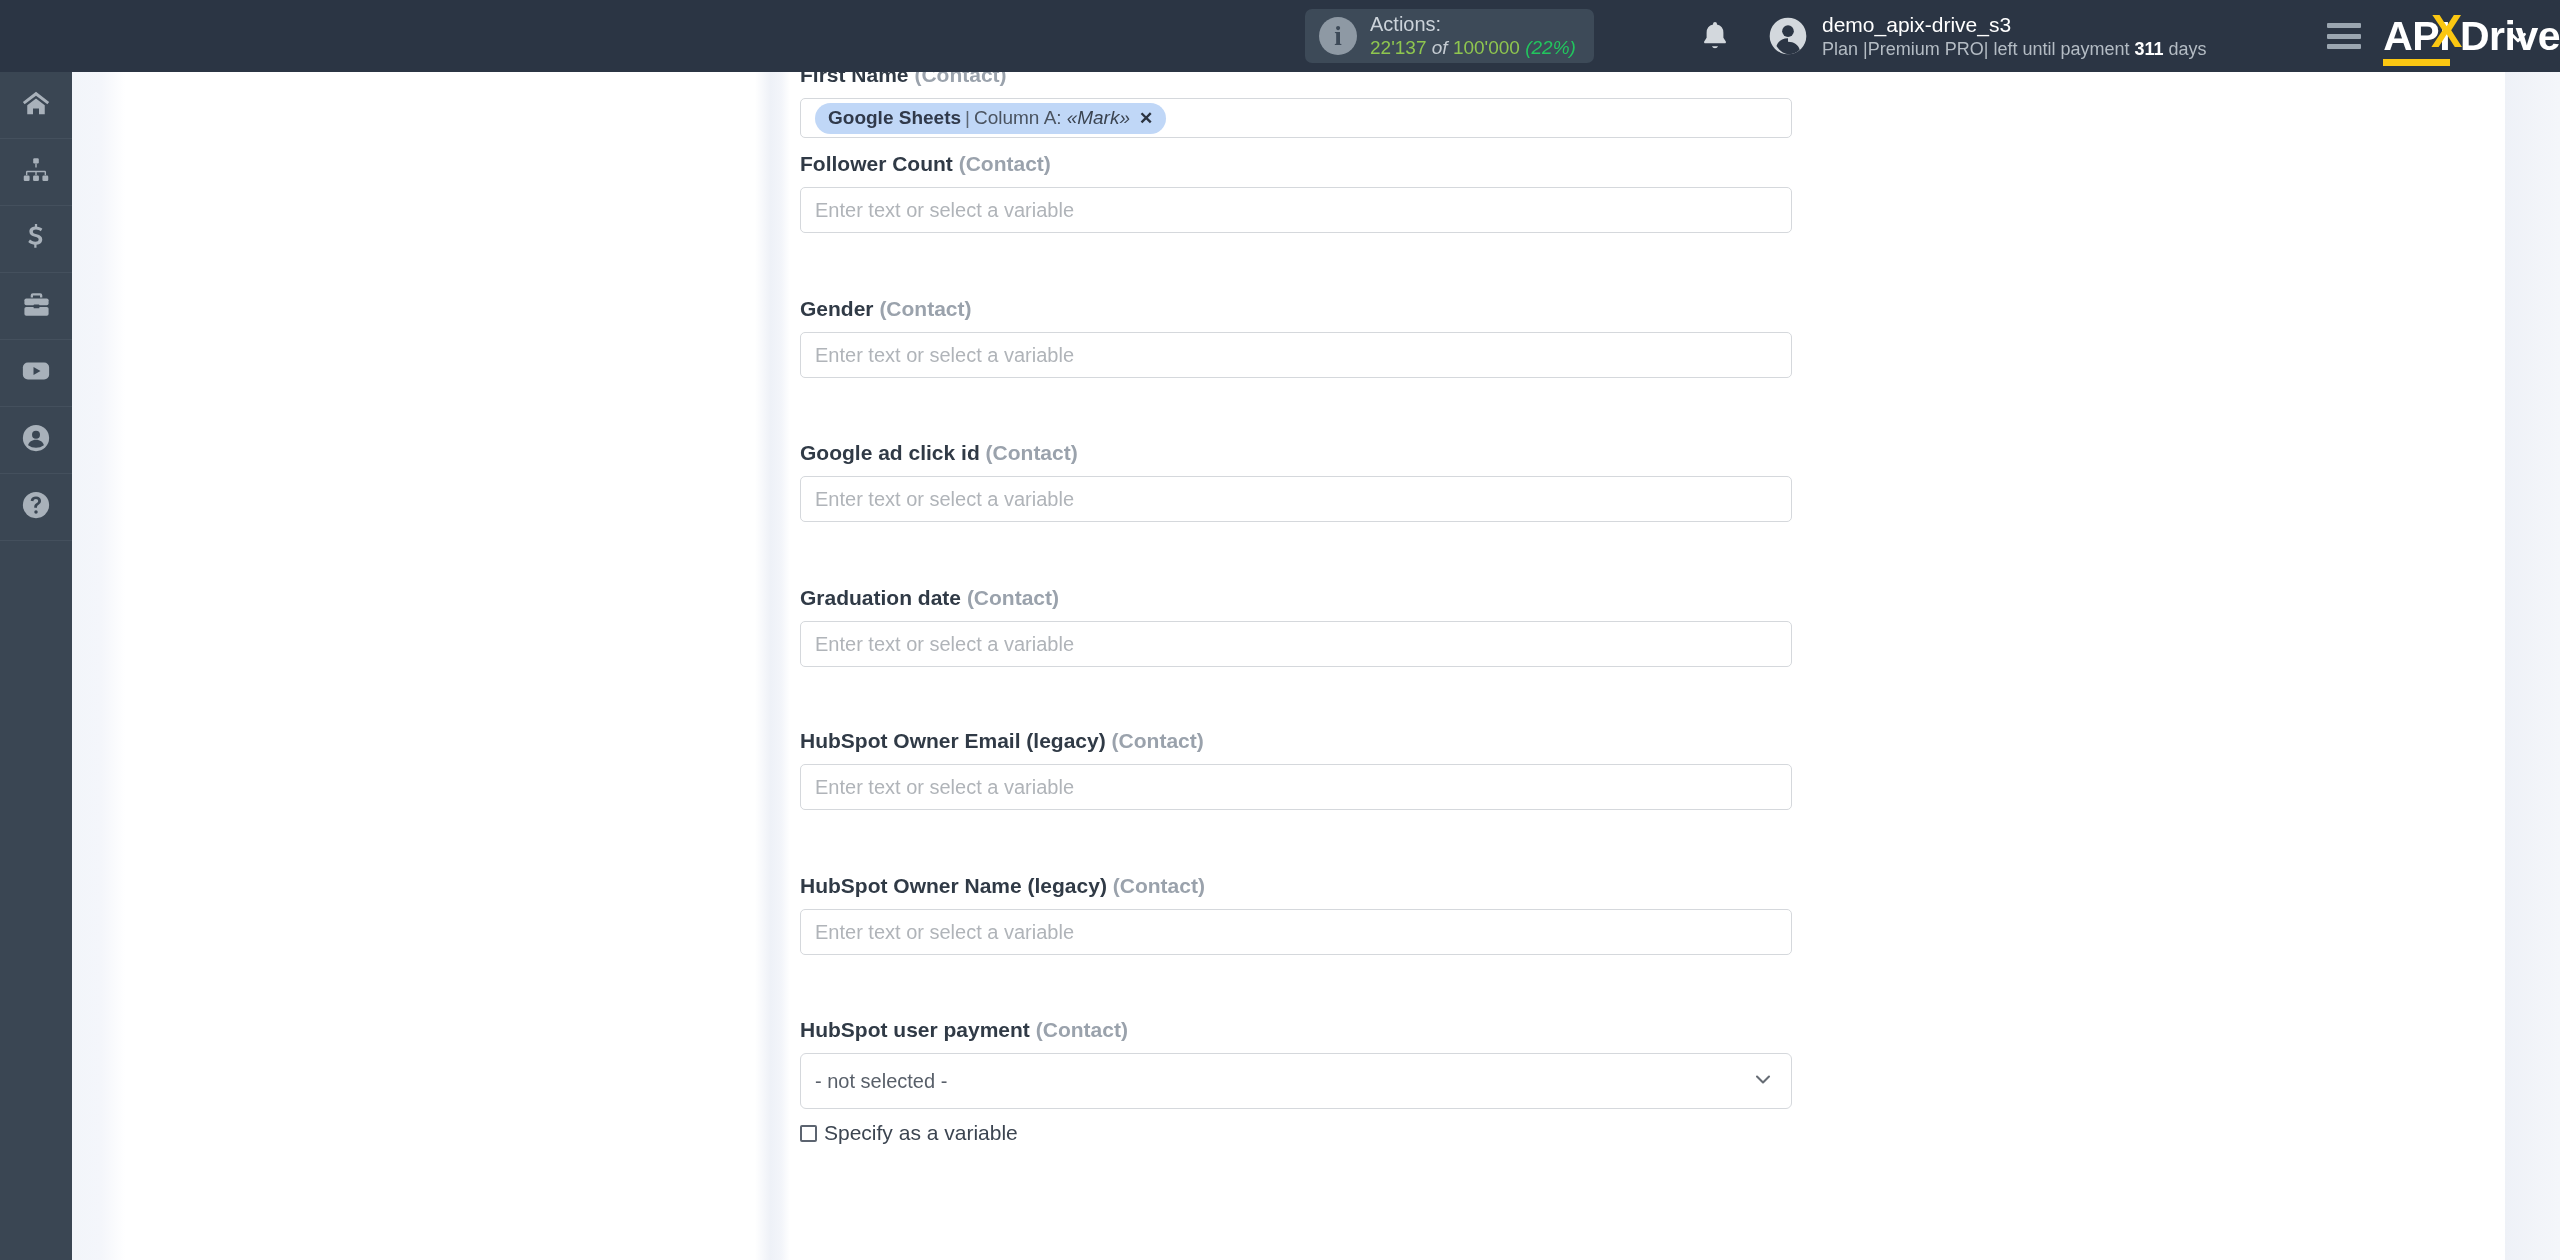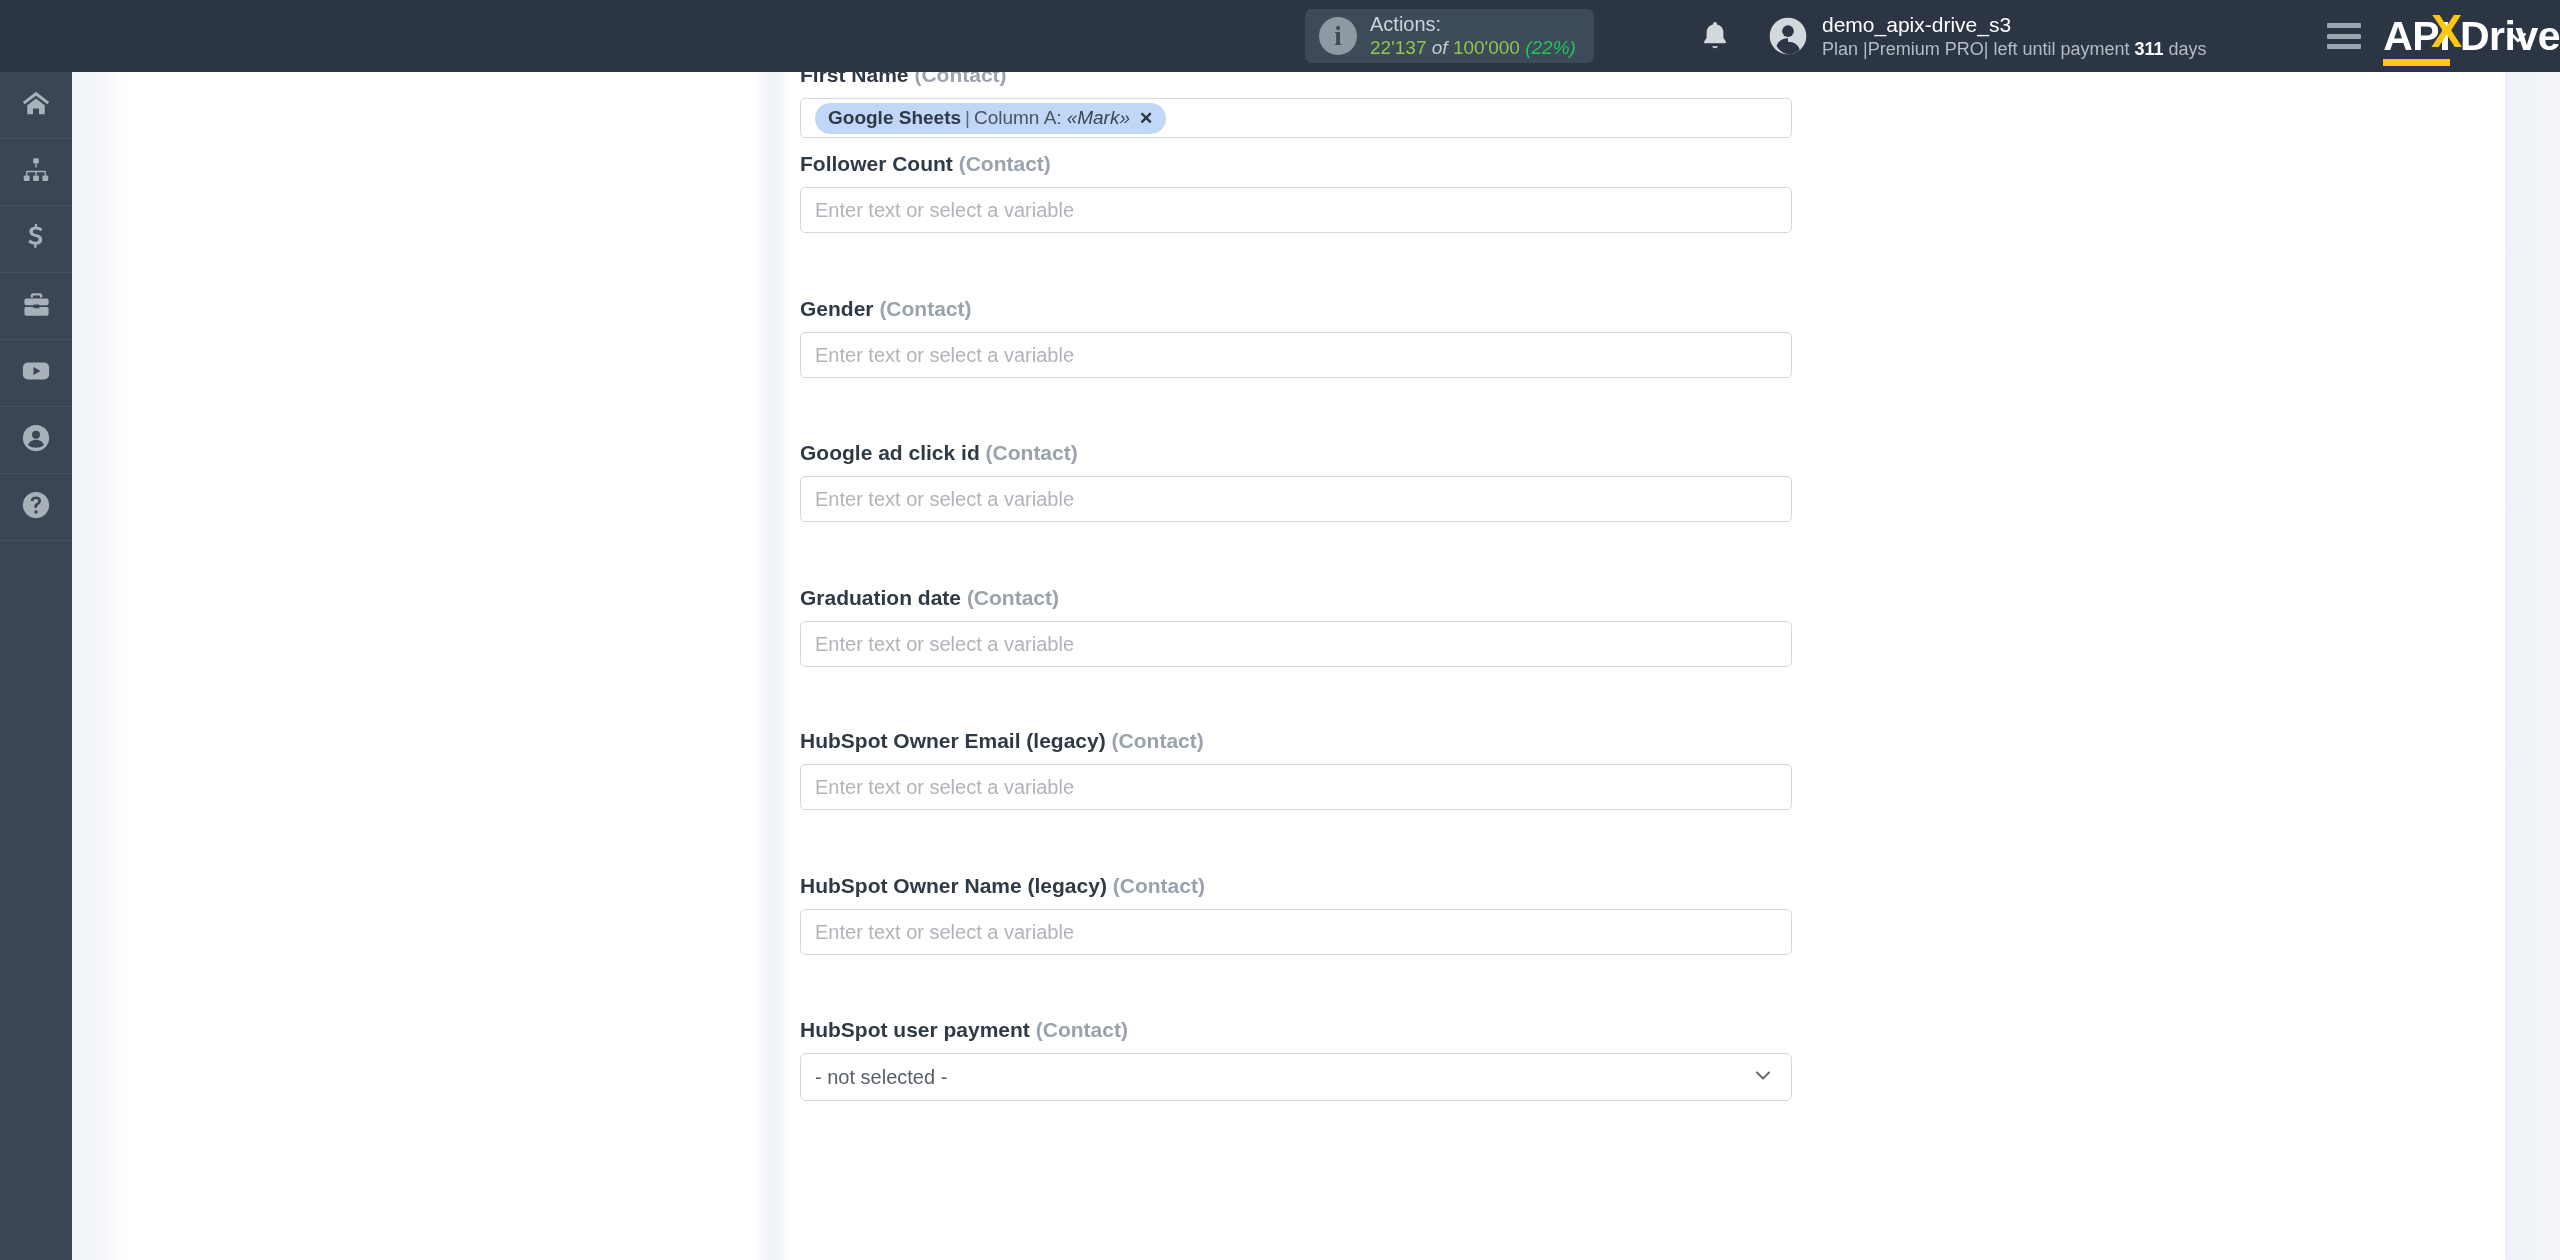--- a/index.html
+++ b/index.html
@@ -166,21 +166,21 @@
   .tag .sep { color: #5c6672; margin: 0 4px; }
   .tag .col { color: #4a5360; }
   .tag .val { font-style: italic; color: #3a4350; margin-left: 5px; }
   .tag .x-btn {
     margin-left: 9px; font-weight: bold; font-size: 17px;
     color: #2b3340; cursor: pointer;
   }
 
   .select-box {
     margin-top: 13px;
-    width: 992px; height: 48px;
+    width: 992px; height: 56px;
     border: 1px solid #d5d8dc; border-radius: 6px;
     background: #ffffff;
     display: flex; align-items: center; justify-content: space-between;
     padding: 0 16px 0 14px;
     cursor: pointer;
   }
   .select-val { color: #585f69; font-size: 20px; }
 
   .checkrow {
     margin-top: 12px;
@@ -365,15 +365,19 @@
   </div>
 
   <div class="field" style="position:absolute; top:947px; left:0;">
     <div class="field-label"><span>HubSpot user payment</span> <span class="obj">(Contact)</span></div>
     <div class="select-box">
       <span class="select-val">- not selected -</span>
       <span><svg viewBox="0 0 24 24" width="24" height="24">
             <path fill="none" stroke="#666c74" stroke-width="2.1" stroke-linecap="round" stroke-linejoin="round" d="M6 9.5l6 6 6-6"></path>
           </svg></span>
     </div>
+    <div class="checkrow">
+      <span class="checkbox"></span>
+      <span class="checkrow-label">Specify as a variable</span>
+    </div>
   </div>
 
 </div>
 
 </body></html>

